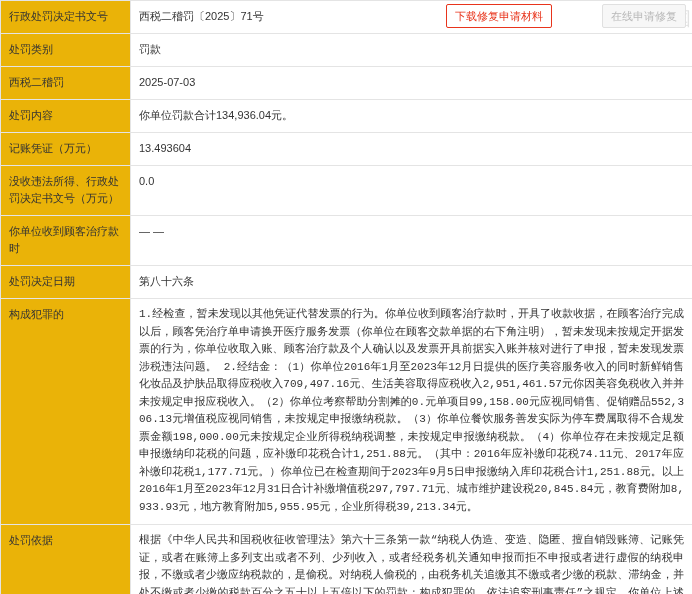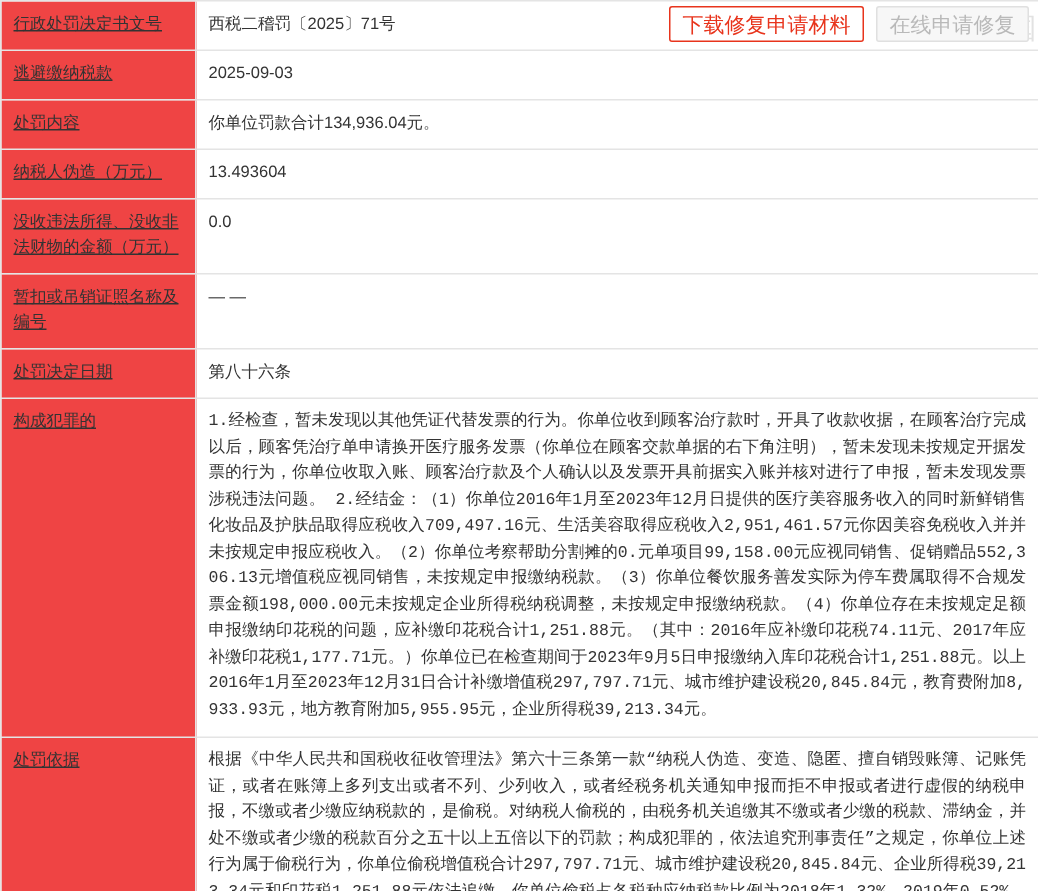--- a/index.html
+++ b/index.html
@@ -27,22 +27,21 @@
     font-size: 11px;
     line-height: 17px;
     color: #333333;
   }
   td.label {
     width: 130px;
     color: #333333;
     font-size: 11.5px;
     line-height: 16px;
     padding-left: 10px;
-    background: #ef4444;
-    text-decoration: underline;
+    background: #eab308;
   }
   td.value {
     width: 562px;
     position: relative;
     color: #333333;
     font-size: 11.5px;
   }
   .val-inner {
     display: block;
     padding-right: 4px;
@@ -54,37 +53,38 @@
   }
   .btn-group {
     position: absolute;
     top: 3px;
     right: 6px;
     display: flex;
     gap: 8px;
     align-items: center;
   }
   .btn {
-    font-size: 14px;
+    font-size: 11px;
     line-height: 14px;
     padding: 4px 8px;
     border-radius: 2px;
     cursor: pointer;
     white-space: nowrap;
   }
   .btn-primary {
     color: #e8341c;
     border: 1px solid #e8341c;
     background: #ffffff;
   }
   .btn-disabled {
     color: #b9b9b9;
     border: 1px solid #e0e0e0;
     background: #f7f7f7;
     cursor: default;
+    margin-left: 42px;
   }
   .long-text {
     font-size: 11px;
     line-height: 17.5px;
     text-align: justify;
     color: #333333;
     white-space: pre-wrap;
     word-break: break-all;
     font-family: Liberation Mono, monospace;
   }
@@ -113,51 +113,57 @@
         <td class="label">行政处罚决定书文号</td>
         <td class="value">
           <span class="val-inner">西税二稽罚〔2025〕71号</span>
           <div class="btn-group">
             <div class="btn btn-primary">下载修复申请材料</div>
             <div class="btn btn-disabled">在线申请修复</div>
           </div>
         </td>
       </tr>
 
+      <tr>
+        <td class="label">处罚类别</td>
+        <td class="value">
+          <span class="val-inner">罚款</span>
+        </td>
+      </tr>
 
       <tr>
-        <td class="label">逃避缴纳税款</td>
+        <td class="label">西税二稽罚</td>
         <td class="value">
-          <span class="val-inner">2025-09-03</span>
+          <span class="val-inner">2025-07-03</span>
         </td>
       </tr>
 
       <tr>
         <td class="label">处罚内容</td>
         <td class="value">
           <span class="val-inner">你单位罚款合计134,936.04元。</span>
         </td>
       </tr>
 
       <tr>
-        <td class="label">纳税人伪造（万元）</td>
+        <td class="label">记账凭证（万元）</td>
         <td class="value">
           <span class="val-inner">13.493604</span>
         </td>
       </tr>
 
       <tr>
-        <td class="label">没收违法所得、没收非法财物的金额（万元）</td>
+        <td class="label">没收违法所得、行政处罚决定书文号（万元）</td>
         <td class="value">
           <span class="val-inner">0.0</span>
         </td>
       </tr>
 
       <tr>
-        <td class="label">暂扣或吊销证照名称及编号</td>
+        <td class="label">你单位收到顾客治疗款时</td>
         <td class="value">
           <span class="val-inner">— —</span>
         </td>
       </tr>
 
       <tr>
         <td class="label">处罚决定日期</td>
         <td class="value">
           <span class="val-inner">第八十六条</span>
         </td>

